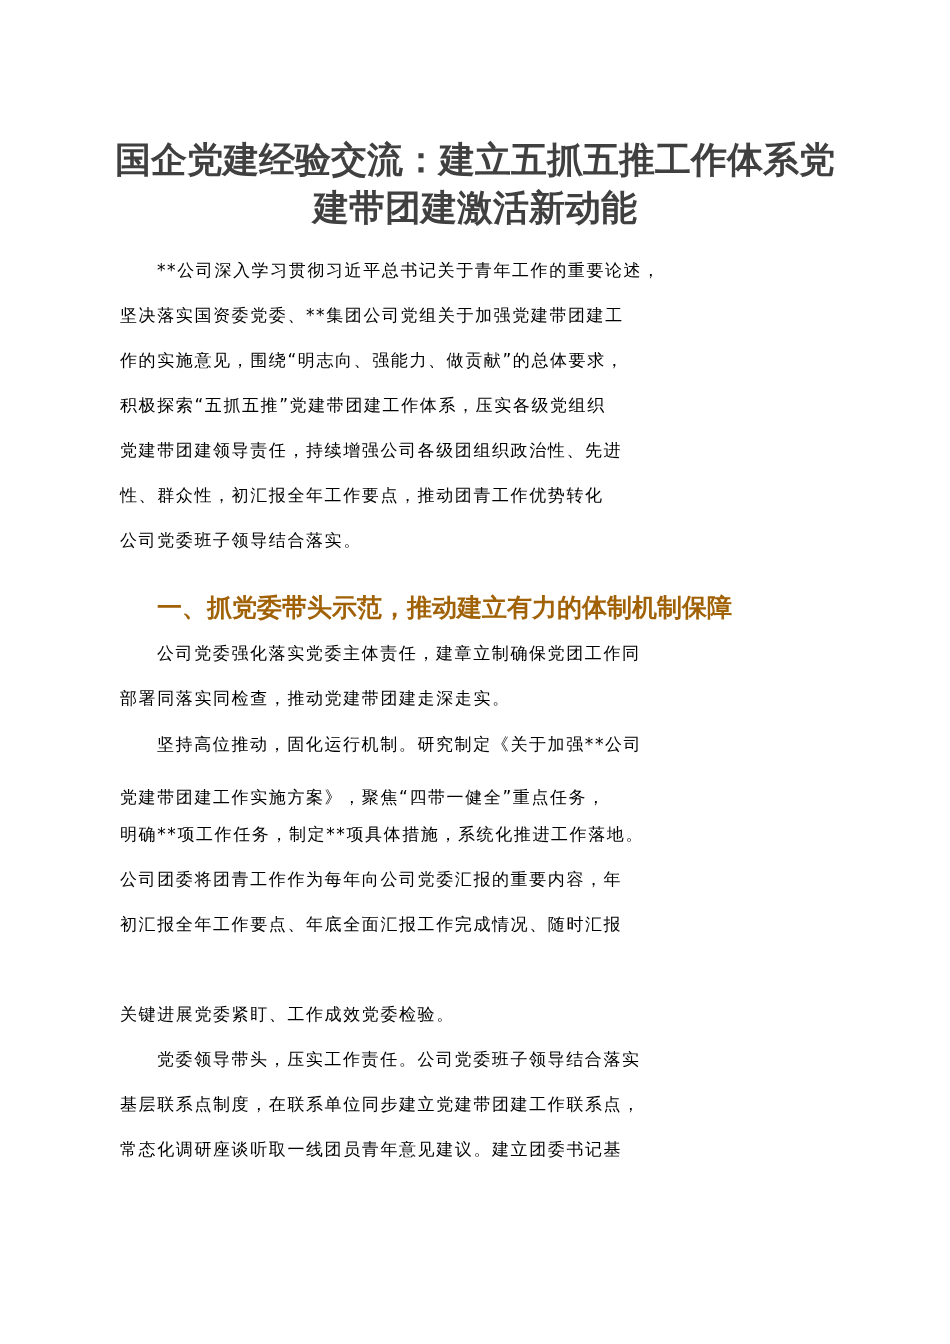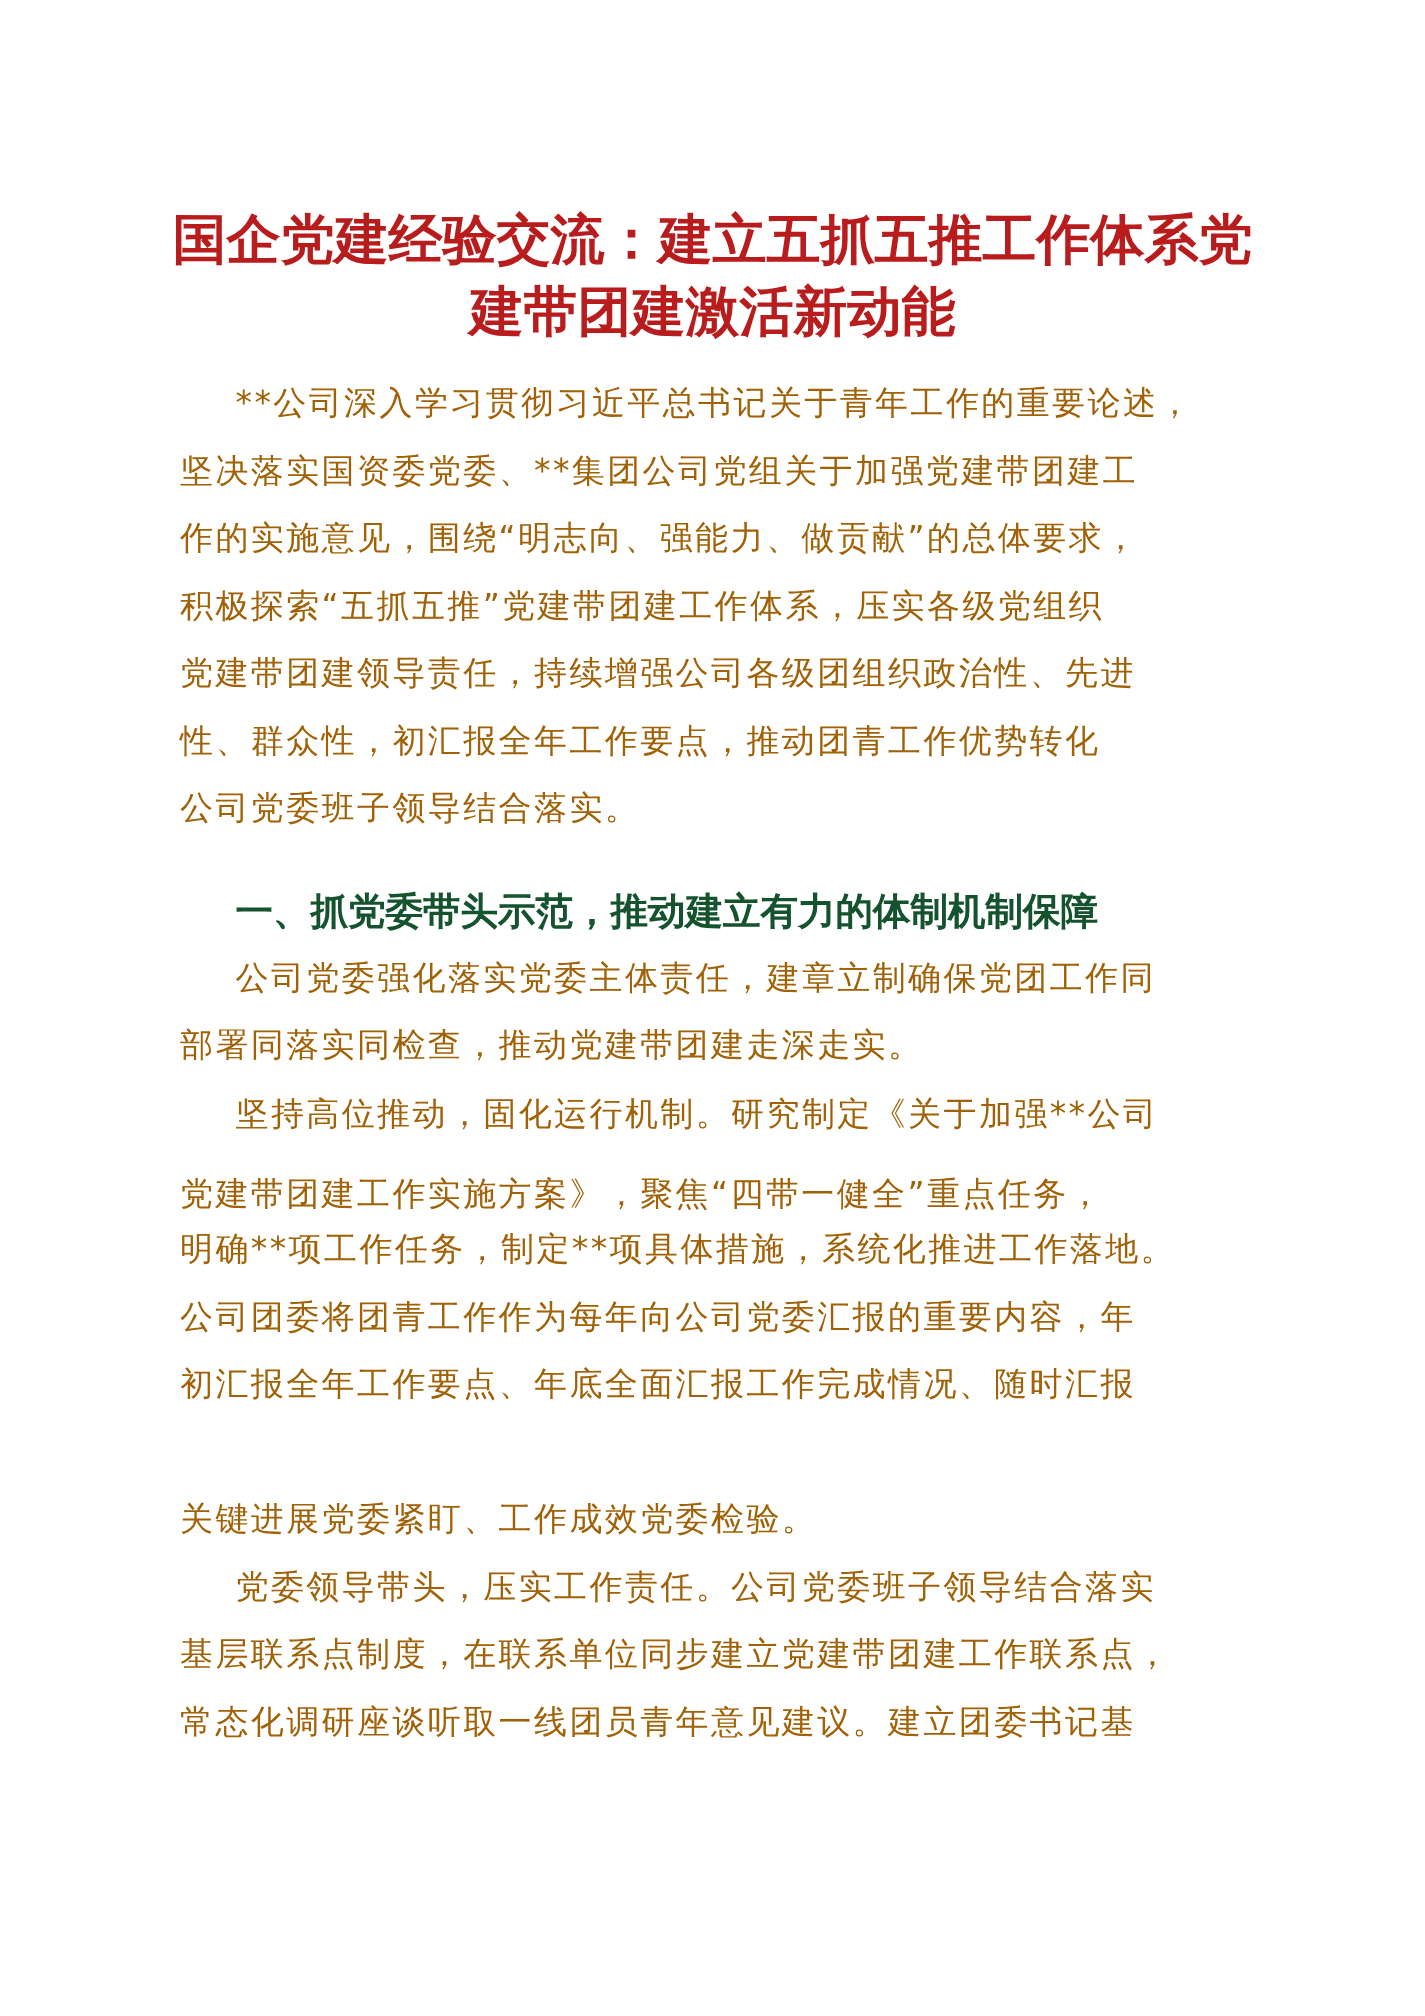--- a/index.html
+++ b/index.html
@@ -23,45 +23,45 @@
     }
     .title {
       position: absolute;
       left: 100px;
       width: 750px;
       text-align: center;
       font-family: "DejaVu Serif", "Liberation Serif", serif;
       font-weight: bold;
       font-size: 36px;
       letter-spacing: 0px;
-      color: #b91c1c;
+      color: #404040;
       white-space: nowrap;
     }
     .title.l1 { top: 136px; }
     .title.l2 { top: 184px; }
     .line {
       position: absolute;
       left: 120px;
       width: 720px;
       font-family: "DejaVu Sans", "Liberation Sans", sans-serif;
-      font-size: 22px;
+      font-size: 17px;
       line-height: 30px;
-      color: #a16207;
+      color: #000000;
       white-space: nowrap;
       letter-spacing: 1.6px;
     }
     .line.indent { left: 157px; }
     .heading {
       position: absolute;
       left: 157px;
       font-family: "DejaVu Sans", "Liberation Sans", sans-serif;
       font-weight: bold;
       font-size: 25px;
       line-height: 30px;
-      color: #14532d;
+      color: #a16207;
       white-space: nowrap;
     }
   </style>
 </head>
 <body>
 
 <div class="page">
 
   <div class="title l1">国企党建经验交流：建立五抓五推工作体系党</div>
   <div class="title l2">建带团建激活新动能</div>

